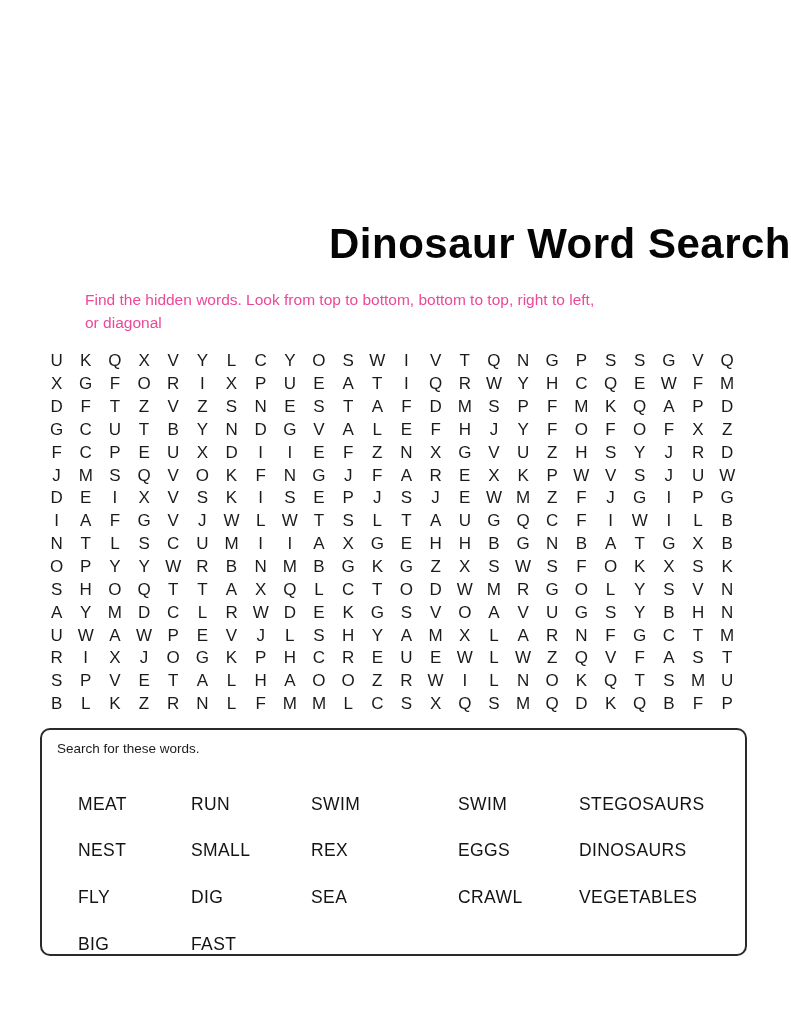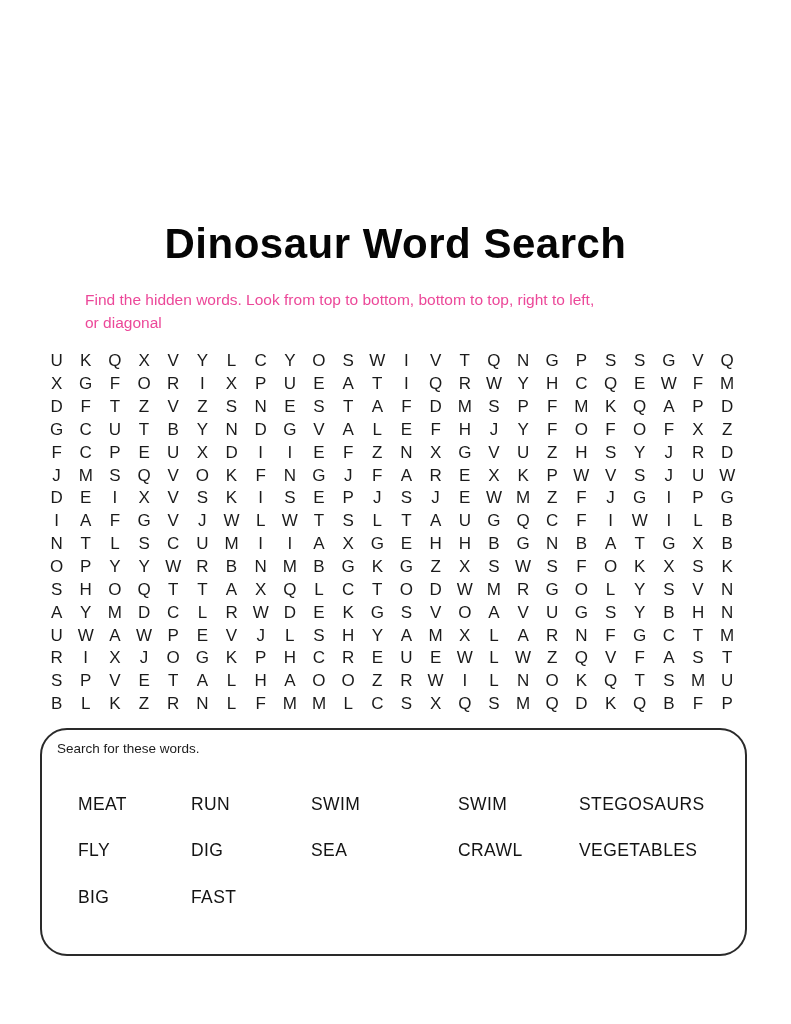--- a/index.html
+++ b/index.html
@@ -13,21 +13,21 @@
     height: 1024px;
     font-family: "Liberation Sans", sans-serif;
     color: #111111;
     overflow: hidden;
   }
   .page-title {
     position: absolute;
     top: 192px;
     left: 0;
     width: 791px;
-    text-align: center;
+    text-align: right;
     font-size: 42px;
     font-weight: bold;
     letter-spacing: 0.5px;
     color: #050505;
   }
   .instructions {
     position: absolute;
     top: 288px;
     left: 85px;
     width: 640px;
@@ -51,21 +51,21 @@
     font-weight: 500;
     color: #1b1b1b;
   }
   .word-box {
     position: absolute;
     left: 40px;
     top: 728px;
     width: 707px;
     height: 228px;
     border: 2px solid #2a2a2a;
-    border-radius: 27px;
+    border-radius: 10px;
     box-sizing: border-box;
   }
   .word-box-label {
     position: absolute;
     left: 15px;
     top: 11px;
     font-size: 13.5px;
     color: #1c1c1c;
   }
   .words {
@@ -487,20 +487,27 @@
 
 <div class="word-box">
   <div class="word-box-label">Search for these words.</div>
   <div class="words">
       <div class="word-row">
         <span class="word-item">MEAT</span>
         <span class="word-item">RUN</span>
         <span class="word-item">SWIM</span>
         <span class="word-item">SWIM</span>
         <span class="word-item">STEGOSAURS</span>
+      </div>
+      <div class="word-row">
+        <span class="word-item">NEST</span>
+        <span class="word-item">SMALL</span>
+        <span class="word-item">REX</span>
+        <span class="word-item">EGGS</span>
+        <span class="word-item">DINOSAURS</span>
       </div>
       <div class="word-row">
         <span class="word-item">FLY</span>
         <span class="word-item">DIG</span>
         <span class="word-item">SEA</span>
         <span class="word-item">CRAWL</span>
         <span class="word-item">VEGETABLES</span>
       </div>
       <div class="word-row">
         <span class="word-item">BIG</span>

